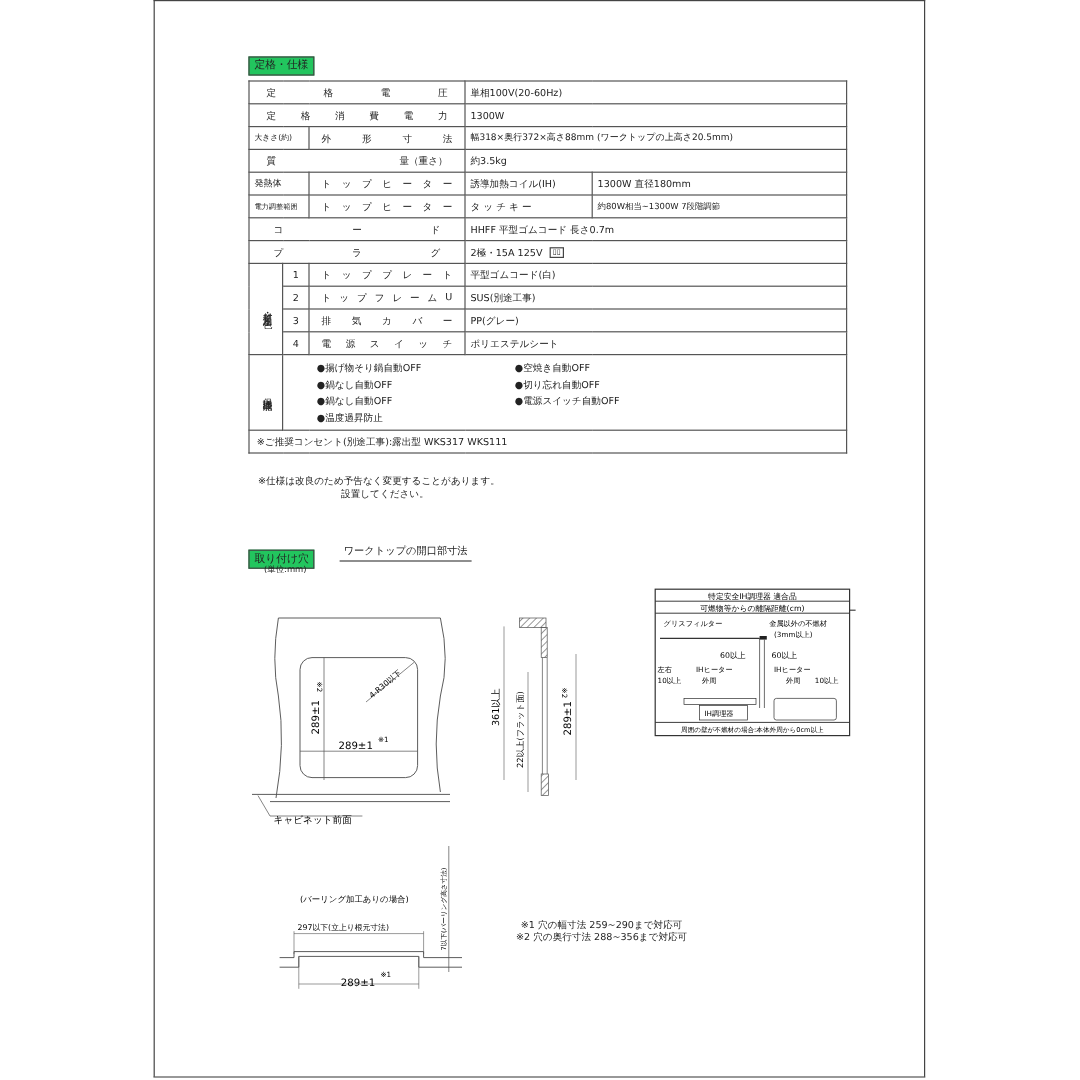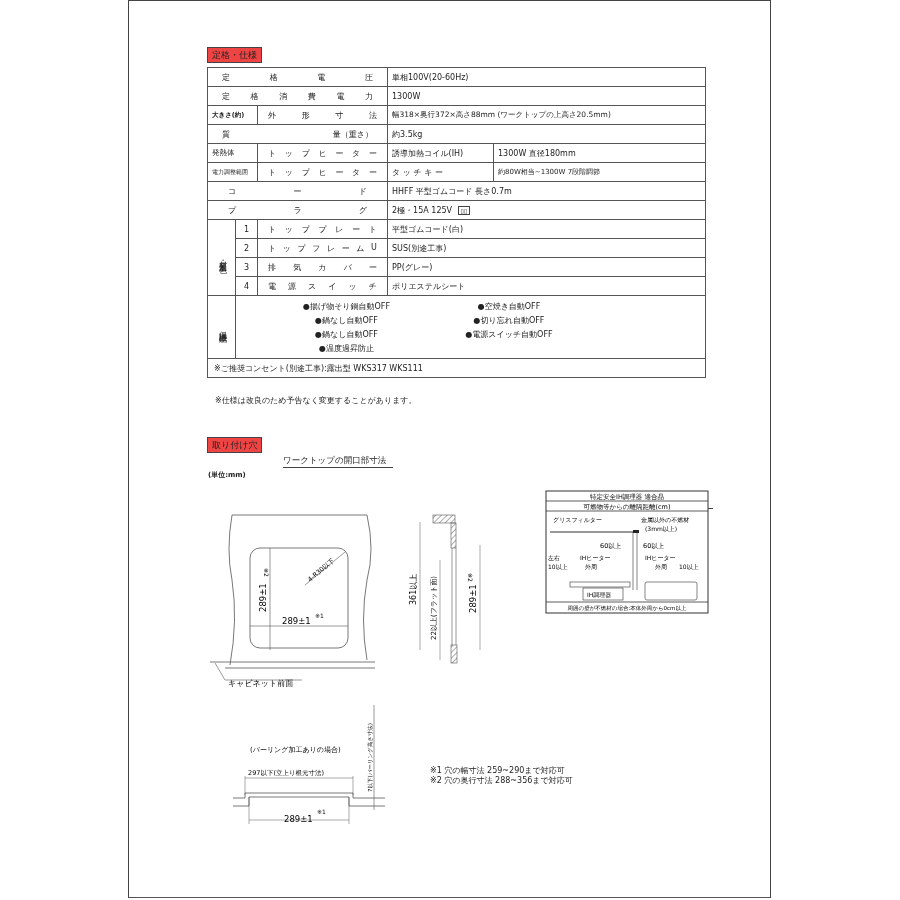--- a/index.html
+++ b/index.html
@@ -1,30 +1,30 @@
 <!DOCTYPE html>
 <html><head>
   <meta charset="utf-8">
   <style>
     html, body { margin:0; padding:0; background:#ffffff; }
     body { width:900px; height:900px; position:relative; overflow:hidden;
            font-family:"DejaVu Sans", sans-serif; color:#222; }
     .page { position:absolute; left:128px; top:0; width:643px; height:898px;
             border-left:1.5px solid #444; border-right:1.5px solid #444; border-bottom:1.5px solid #555;
             border-top:1.5px solid #444; box-sizing:border-box; }
-    .title-box { position:absolute; border:1px solid #444; font-size:9px; padding:1px 4px; background:#ef4444; line-height:12px; }
+    .title-box { position:absolute; border:1px solid #444; font-size:9px; padding:1px 4px; background:#22c55e; line-height:12px; }
     table.spec { position:absolute; left:207px; top:67px; width:498px; border-collapse:collapse;
                  font-size:8px; table-layout:fixed; }
     table.spec td { border:1px solid #555; height:18px; padding:0 4px; white-space:nowrap; overflow:hidden; }
     .label-cell { display:flex; justify-content:space-between; }
     .label-cell span { display:inline-block; }
-    .small { font-size:6.5px;font-weight:bold; }
+    .small { font-size:6.5px; }
     .vert { writing-mode:vertical-rl; text-orientation:upright; font-size:8px; letter-spacing:1px; text-align:center; }
-    .prot-grid { display:grid; grid-template-columns:165px 160px; row-gap:3px; padding:3px 0 3px 28px; font-size:8px;text-align:center; }
-    .note { position:absolute; font-size:8px; line-height:11px; }
+    .prot-grid { display:grid; grid-template-columns:165px 160px; row-gap:3px; padding:3px 0 3px 28px; font-size:8px; }
+    .note { position:absolute; font-size:8px; line-height:11px;text-align:center; }
     .unit { position:absolute; font-size:7px; }
     svg text { font-family:"DejaVu Sans", sans-serif; }
   </style>
 </head>
 <body>
 
 <div class="page"></div>
 
 <div class="title-box" style="left:207px;top:47px;">定格・仕様</div>
 
@@ -211,25 +211,26 @@
       </td>
     </tr>
     <tr>
       <td colspan="5" style="padding-left:6px">※ご推奨コンセント(別途工事):露出型 WKS317 WKS111</td>
     </tr>
   </tbody>
 </table>
 
 <div class="note" style="left:215px;top:395px;">
   <div>※仕様は改良のため予告なく変更することがあります。</div>
+  <div style="padding-left:10px">設置してください。</div>
 </div>
 
-<div class="title-box" style="left:207px;top:437px;">取り付け穴</div>
+<div class="title-box" style="left:207px;top:458px;">取り付け穴</div>
 <div class="note" style="left:283px;top:455px;font-size:8.5px;border-bottom:1px solid #444;padding-bottom:1px;width:110px">ワークトップの開口部寸法</div>
-<div class="unit" style="left:208px;top:470px;font-weight:bold;">(単位:mm)</div>
+<div class="unit" style="left:220px;top:470px;">(単位:mm)</div>
 
 <svg style="position:absolute;left:200px;top:500px" width="190" height="200">
   <path d="M32,15 L167,15 Q175,50 167,80 Q160,120 167,160 L167,160" fill="none" stroke="#555" stroke-width="0.8"></path>
   <path d="M32,15 Q26,50 32,80 Q38,120 30,165" fill="none" stroke="#555" stroke-width="0.8"></path>
   <rect x="50" y="48" width="98" height="100" rx="10" fill="none" stroke="#555" stroke-width="0.8"></rect>
   <line x1="10" y1="162" x2="175" y2="162" stroke="#555" stroke-width="0.8"></line>
   <line x1="25" y1="168" x2="175" y2="168" stroke="#555" stroke-width="0.8"></line>
   <line x1="70" y1="48" x2="70" y2="150" stroke="#555" stroke-width="0.6"></line>
   <line x1="50" y1="126" x2="148" y2="126" stroke="#555" stroke-width="0.6"></line>
   <line x1="105" y1="85" x2="145" y2="52" stroke="#555" stroke-width="0.6"></line>

